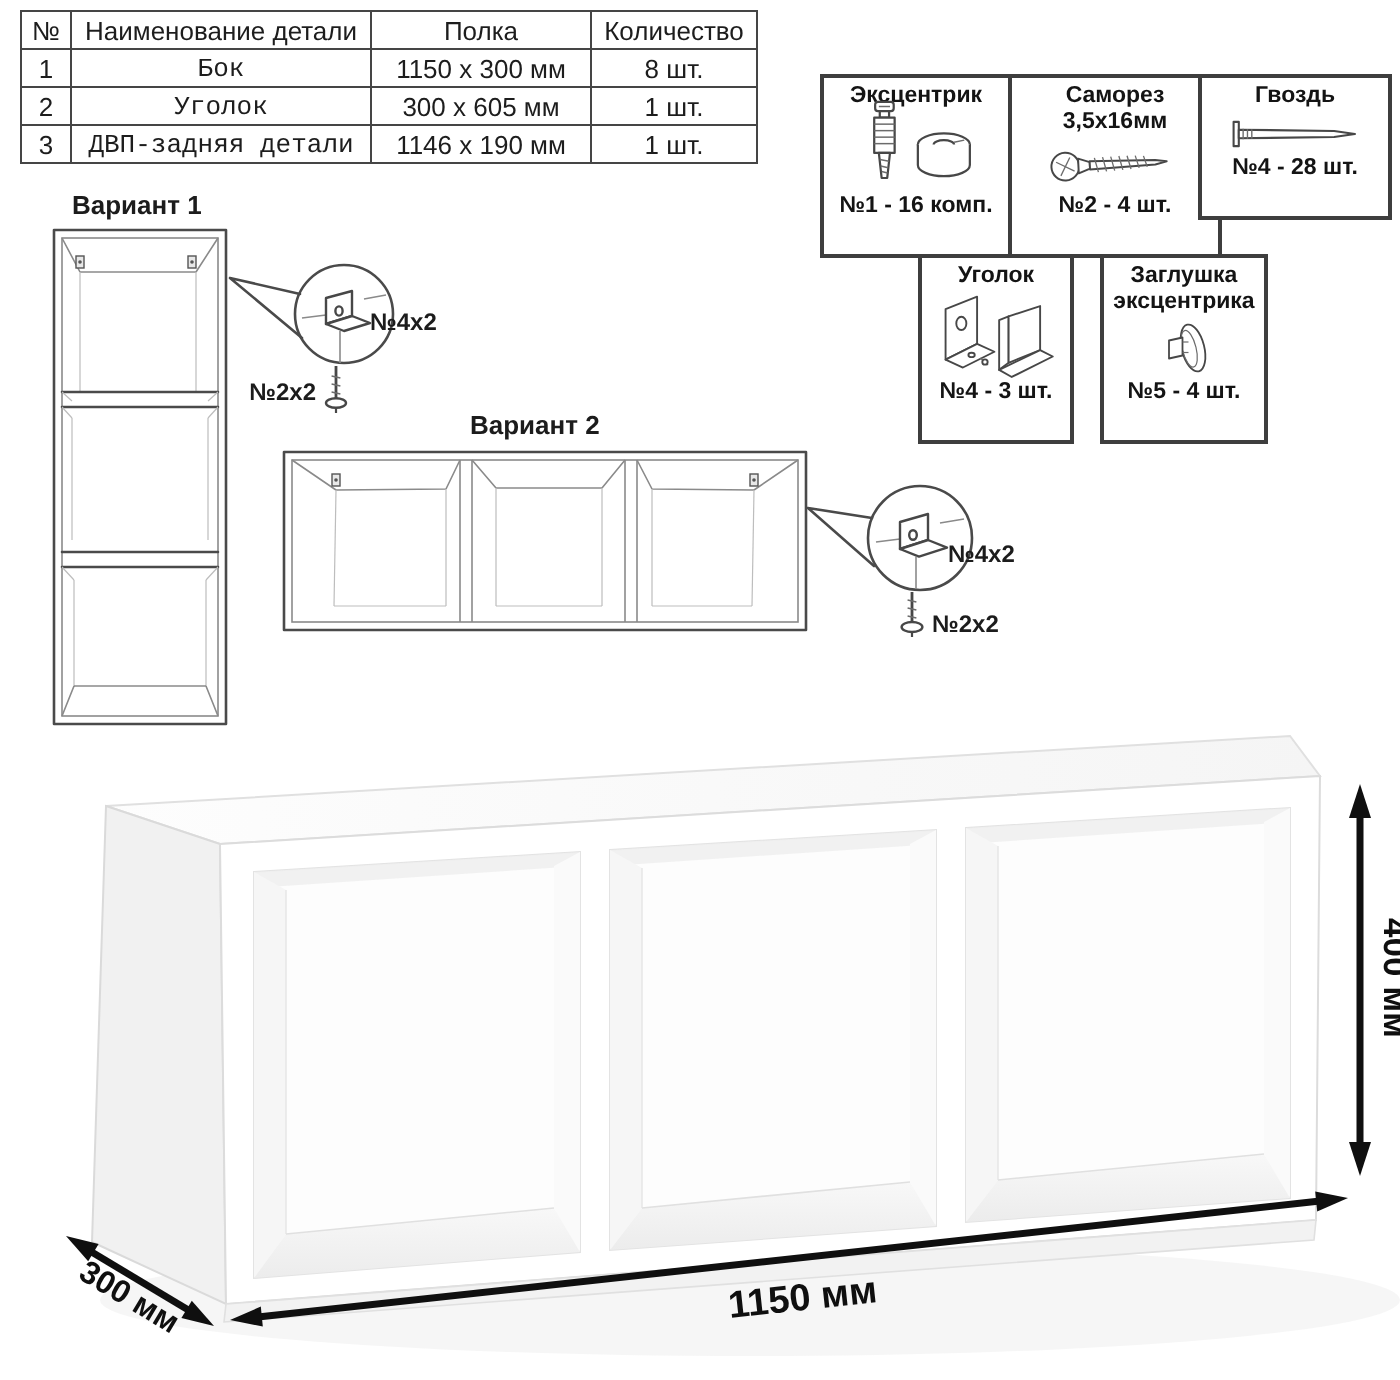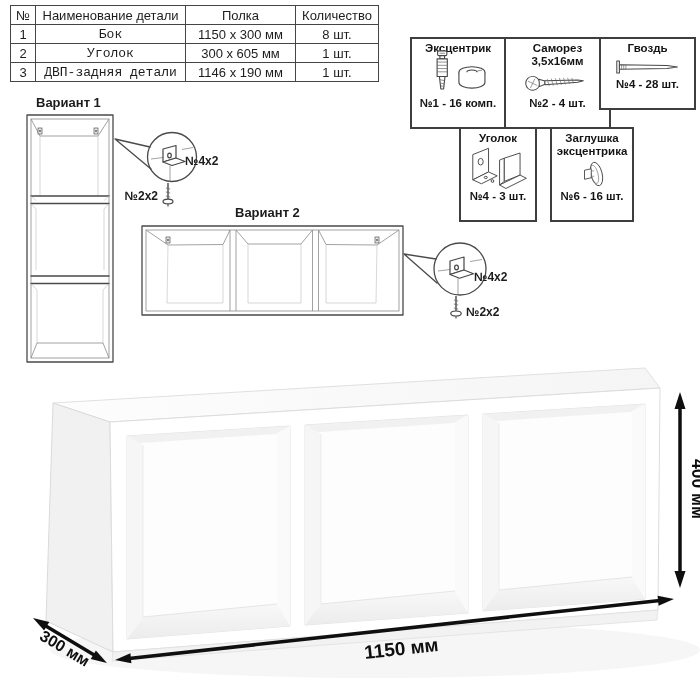--- a/index.html
+++ b/index.html
@@ -167,21 +167,21 @@
     <div class="hw-title">Заглушка эксцентрика</div>
     <div class="hw-mid">
       <svg width="76" height="42" viewBox="0 0 82 56">
         <ellipse cx="47" cy="28" rx="7.5" ry="16" transform="rotate(-14 47 28)" class="i"></ellipse>
         <ellipse cx="44.5" cy="28.5" rx="4.6" ry="12.5" transform="rotate(-14 44.5 28.5)" class="i2"></ellipse>
         <path d="M31,23 L40,21 L40,33 L31,35 Z" class="i"></path>
         <line x1="40" y1="24" x2="44" y2="24" class="i2"></line>
         <line x1="40" y1="31" x2="44" y2="31" class="i2"></line>
       </svg>
     </div>
-    <div class="hw-qty">№6 - 16 шт.</div>
+    <div class="hw-qty">№5 - 4 шт.</div>
   </div>
 
   <svg class="diagram" width="700" height="690" viewBox="0 0 700 690" font-family="&quot;Liberation Sans&quot;,&quot;DejaVu Sans&quot;,sans-serif">
     <defs>
       <linearGradient id="floorG" x1="0" y1="1" x2="0" y2="0">
         <stop offset="0" stop-color="#ececec"></stop>
           <stop offset="1" stop-color="#f8f8f8"></stop>
       </linearGradient>
       <linearGradient id="topG" x1="0" y1="0" x2="1" y2="0">
         <stop offset="0" stop-color="#fdfdfd"></stop>

